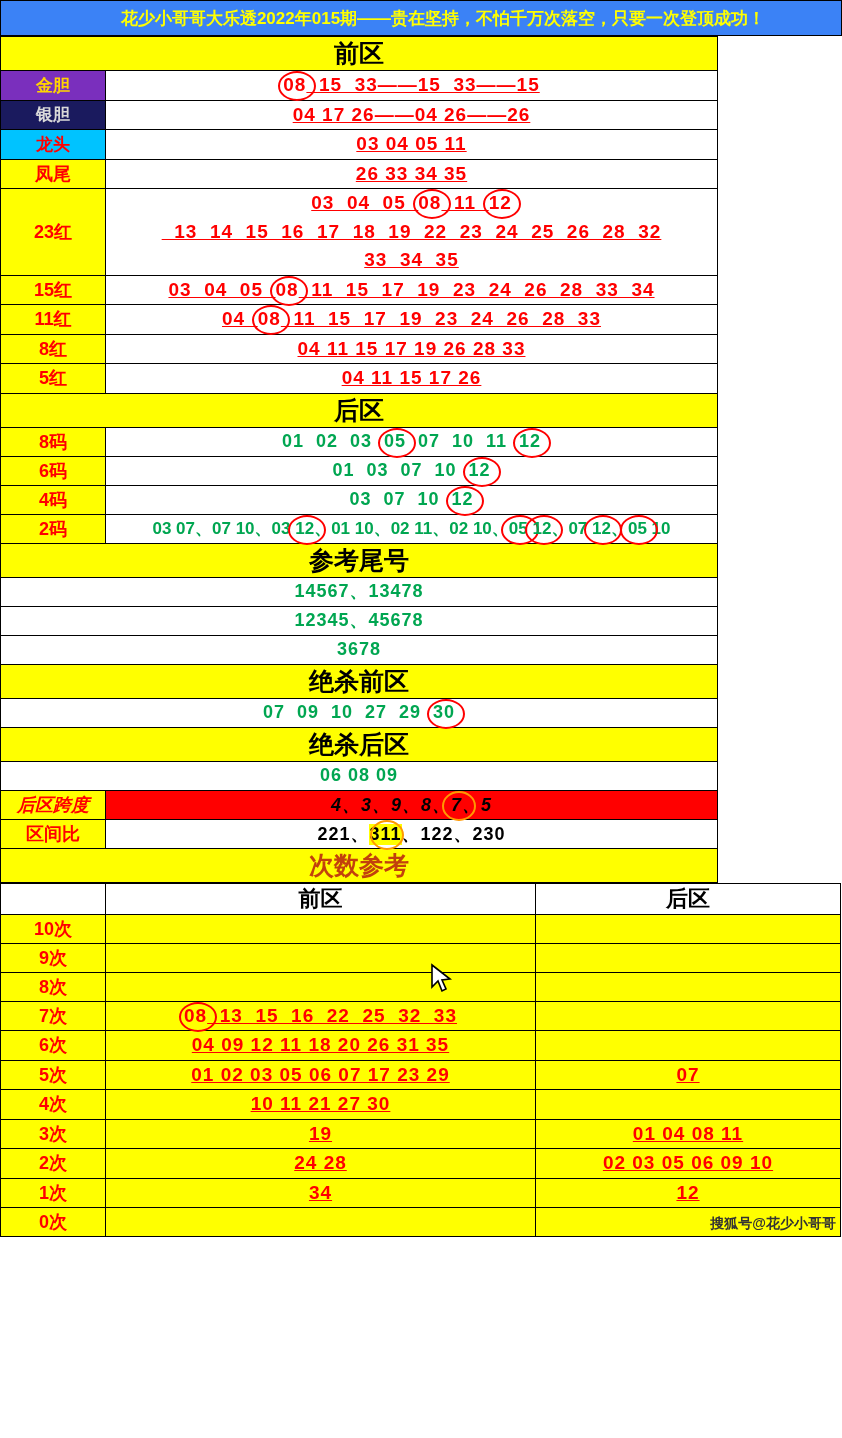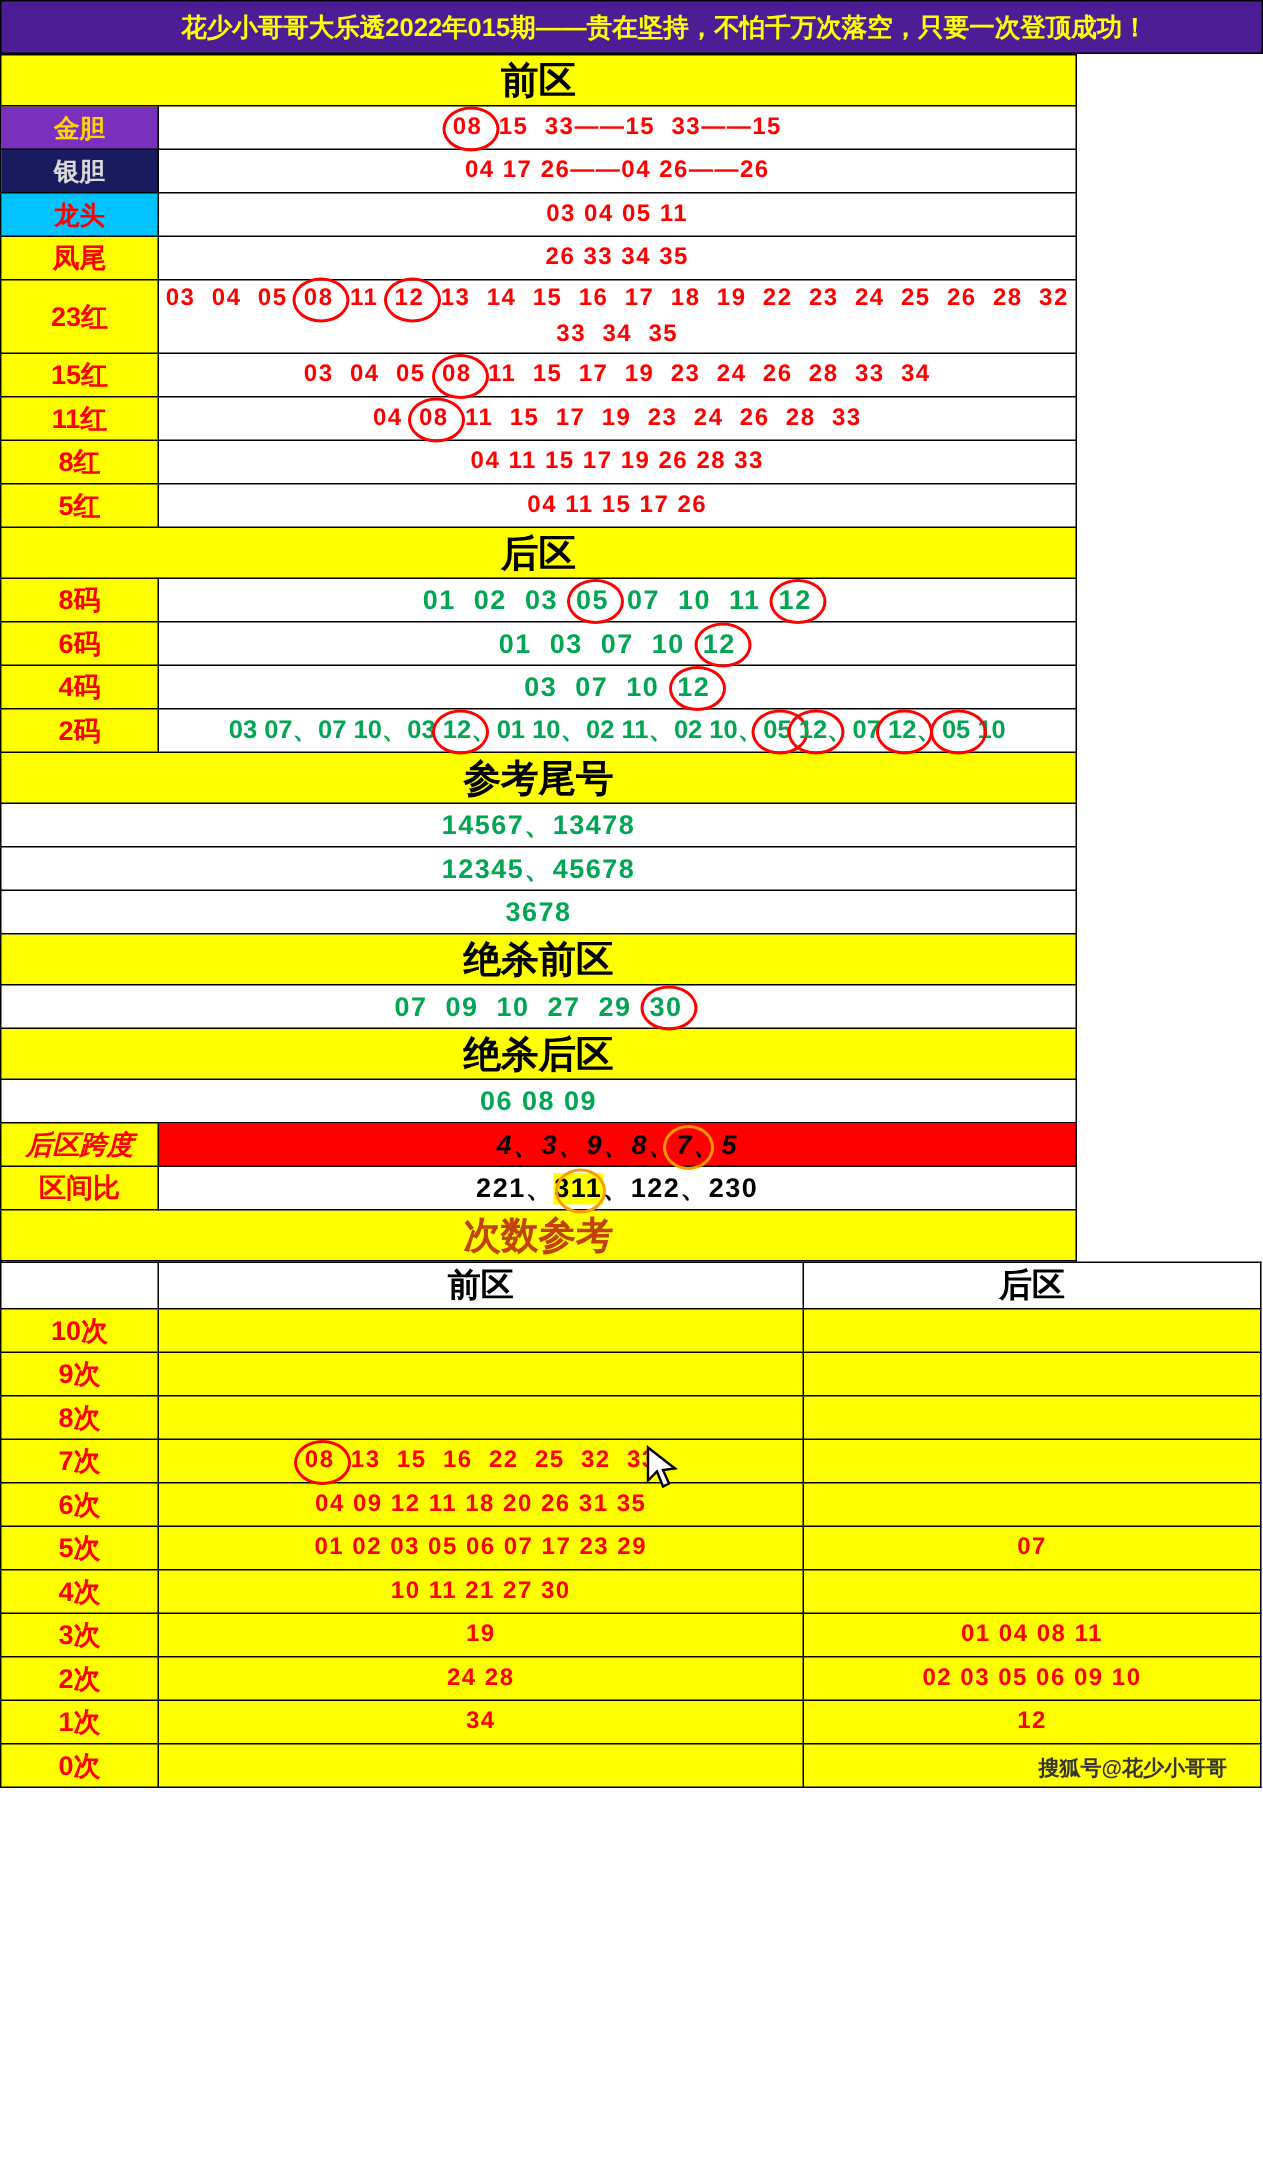--- a/index.html
+++ b/index.html
@@ -20,21 +20,21 @@
   }
   table.grid td{
     border:1px solid #000;
     padding:0;
     vertical-align:middle;
     text-align:center;
     height:28px;
   }
   
   .banner{
-    background:#4c1d95;
+    background:#3b82f6;
     color:#ffff00;
     font-weight:bold;
     font-size:17px;
     letter-spacing:0px;
     height:36px;
     border:1px solid #000;
     box-sizing:border-box;
     display:flex;
     align-items:center;
     justify-content:center;
@@ -79,24 +79,25 @@
   .lbl-blue{
     width:105px;
     background:#00c3ff;
     color:#ff0000;
     font-weight:bold;
     font-size:17px;
   }
   .vals{
     color:#ff0000;
     font-weight:bold;
-    font-size:16px;
+    font-size:19px;
     letter-spacing:1px;
     padding:4px 6px;
     line-height:1.5;
+    text-decoration:underline;
   }
   .vals-green{
     color:#00a651;
     font-weight:bold;
     font-size:18px;
     letter-spacing:1px;
     padding:4px 6px;
     line-height:1.5;
   }
   .vals-black{
@@ -137,21 +138,21 @@
     margin-left:-17px;
     margin-top:-14px;
     border:2px solid #ff0000;
     border-radius:50%;
     pointer-events:none;
   }
   .circ-o::after{border-color:#ff9900;width:30px;margin-left:-15px;}
   .nowrapx{white-space:nowrap;}
   .footer-brand{
     position:absolute;
-    right:24px;
+    right:6px;
     bottom:4px;
     display:flex;
     align-items:center;
     gap:5px;
     font-size:14px;
     color:#333;
     font-weight:bold;
   }
   .cursor{
     position:absolute;

